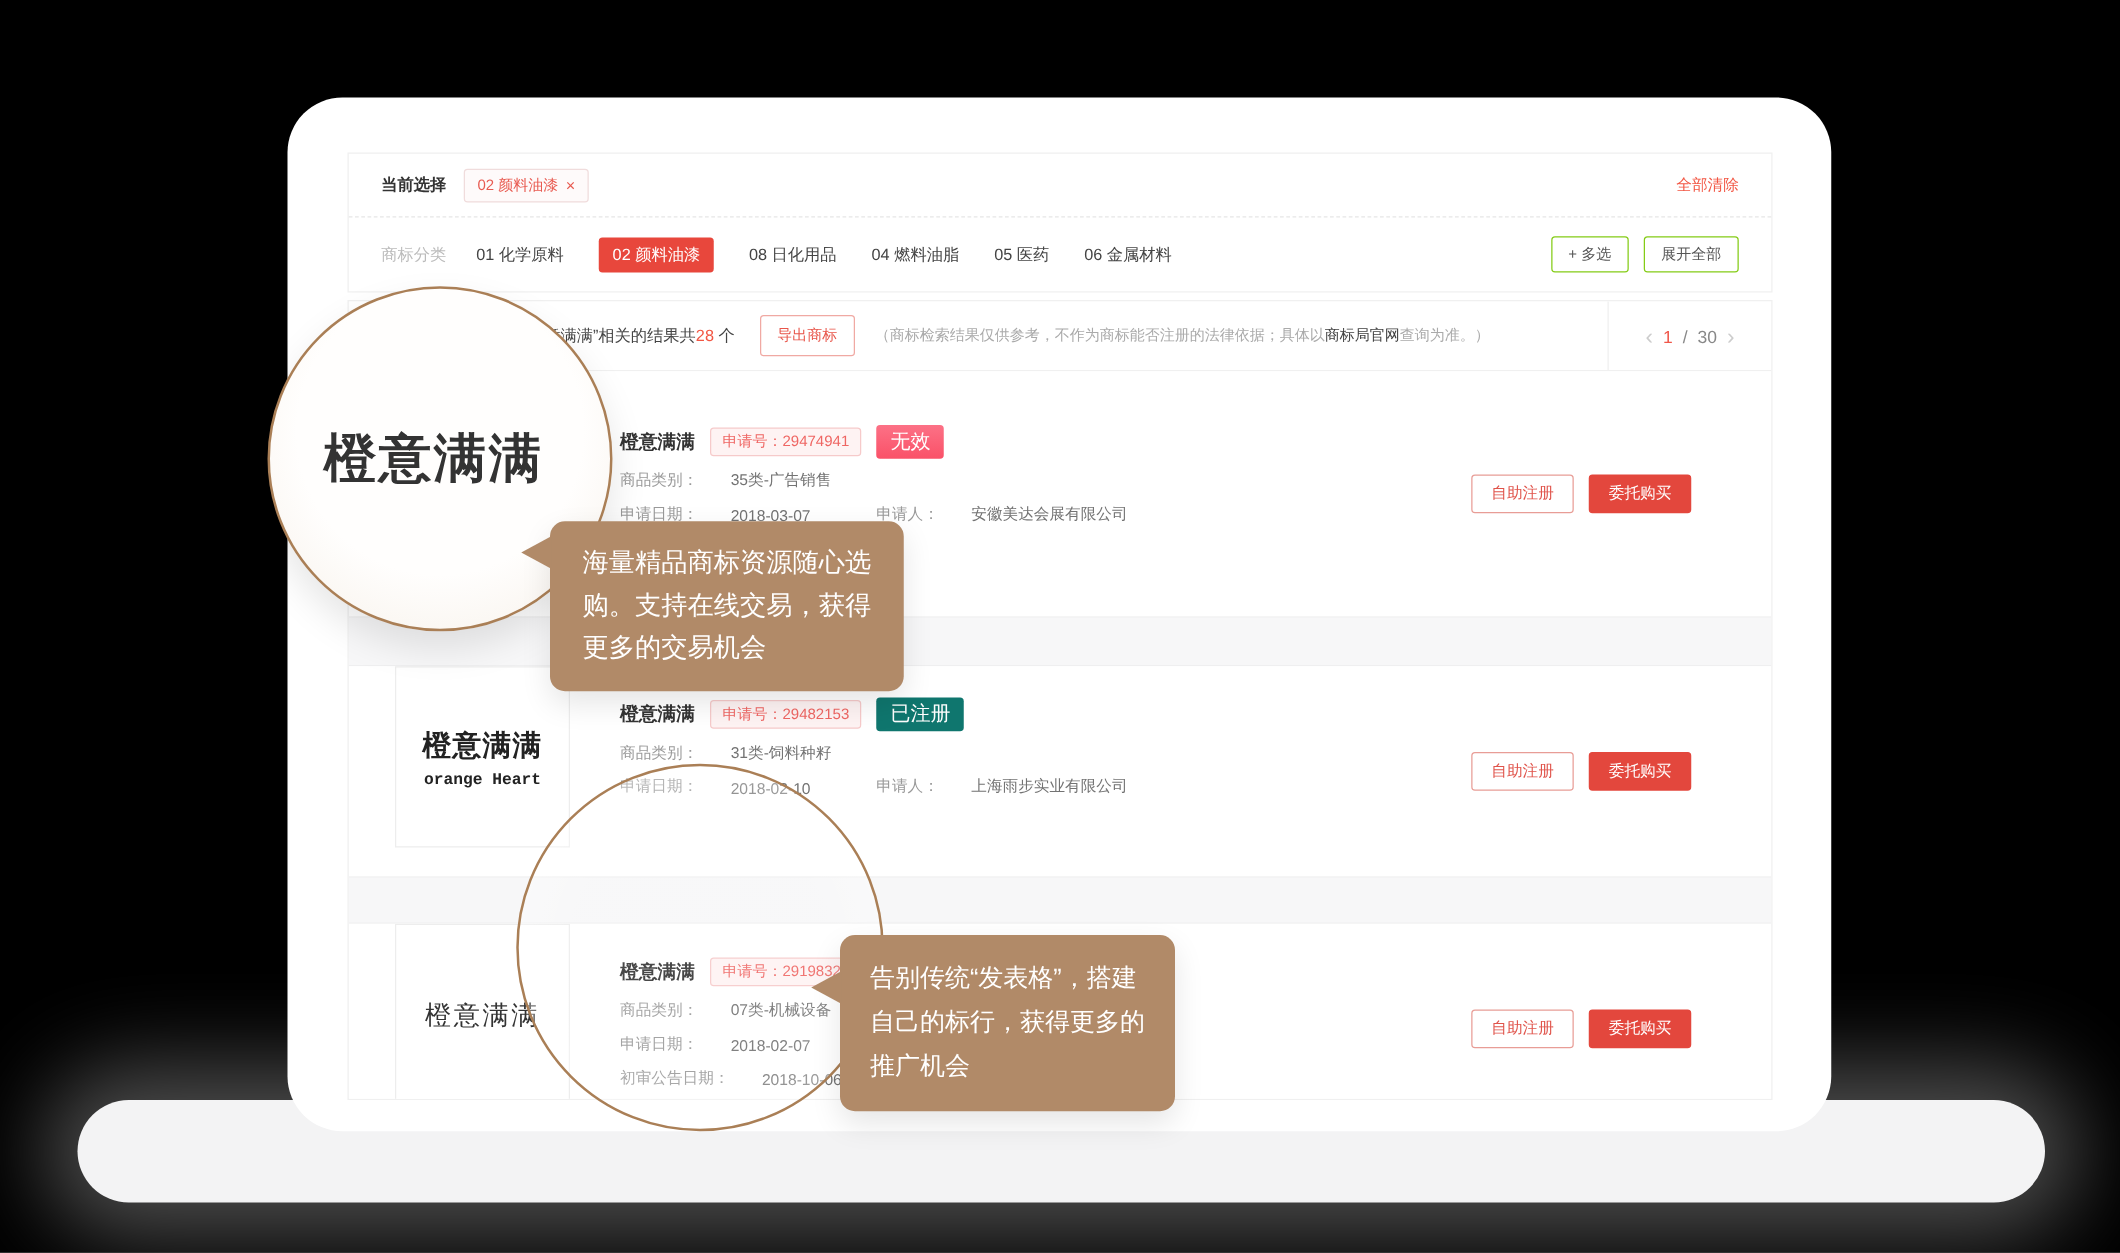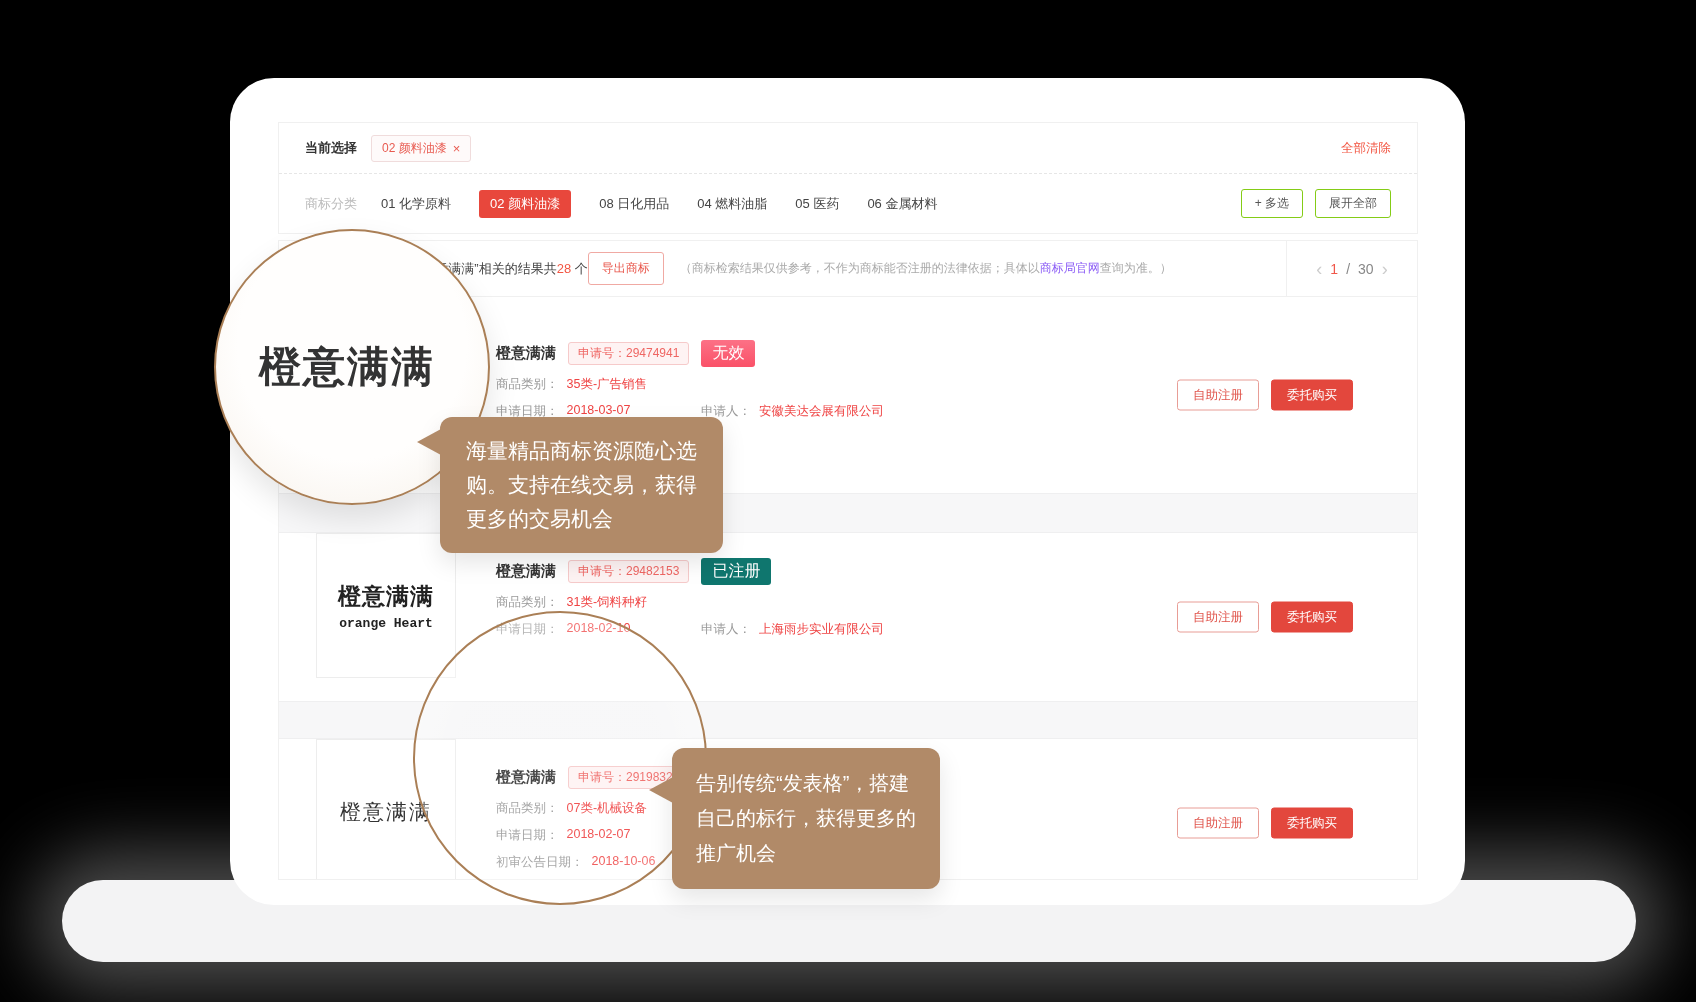--- a/index.html
+++ b/index.html
@@ -33,25 +33,25 @@
   .ghost-btn { background:#fff; border:1px solid #84cc16; color:#555; font-size:12px;
                padding:5px 13px; border-radius:3px; margin-left:12px; cursor:pointer; white-space:nowrap;
                font-family:inherit; }
   .spacer { flex:1; }
 
   .panel-results { left:48px; top:162px; width:1140px; height:640px; overflow:hidden; padding:0; }
   .results-header { height:56px; display:flex; align-items:stretch; border-bottom:1px solid #f0f0f0; }
   .rh-left { flex:1; display:flex; align-items:center; padding-left:100px; }
   .summary { font-size:13px; color:#444; white-space:nowrap; }
   .red { color:#f25643; }
-  .export-btn { background:#fff; border:1px solid #f0a9a3; color:#e8554a;
+  .export-btn { margin-left:20px; background:#fff; border:1px solid #f0a9a3; color:#e8554a;
                 font-size:12px; padding:7px 13px; border-radius:3px; cursor:pointer; white-space:nowrap;
                 font-family:inherit; }
   .disclaimer { margin-left:16px; font-size:12px; color:#aaa; white-space:nowrap; }
-  .link { color:#8b5cf6; text-decoration:none; cursor:pointer; }
+  .link { color:#404040; text-decoration:none; cursor:pointer; }
   .rh-pager { width:131px; border-left:1px solid #f0f0f0; display:flex; align-items:center;
               justify-content:center; gap:8px; font-size:14px; color:#888; }
   .pg-prev,.pg-next { color:#ccc; font-size:18px; cursor:pointer; line-height:1; }
   .pg-cur { color:#f0574a; }
 
   .row { position:relative; display:flex; padding-left:37px; background:#fff; }
   .row-1 { height:196px; }
   .row-2 { height:168px; }
   .row-3 { height:168px; }
   .gap { background:#f7f7f8; border-top:1px solid #efeff0; border-bottom:1px solid #efeff0; }
@@ -66,24 +66,24 @@
   .row-body { margin-left:40px; display:flex; flex-direction:column; }
   .pt-lg { padding-top:44px; } .pt-sm { padding-top:26px; }
   .title-line { display:flex; align-items:center; gap:12px; height:24px; margin-bottom:9px; }
   .tm-name { font-size:15px; font-weight:bold; color:#333; }
   .appno { font-size:12px; color:#ef6663; background:#fef3f3; border:1px solid #f6caca;
            border-radius:3px; padding:2px 9px; white-space:nowrap; }
   .badge { font-size:16px; border-radius:3px; padding:3px 11px; color:#fff; white-space:nowrap; }
   .badge-invalid { background:linear-gradient(180deg,#fc7186,#fa5168); }
   .badge-registered { background:#0f766e; color:#fdfdfd; }
   .field-line { display:flex; height:20px; margin-bottom:7px; font-size:12.5px; align-items:center; }
-  .cell { display:flex; align-items:flex-start; white-space:nowrap; }
+  .cell { display:flex; align-items:flex-end; white-space:nowrap; }
   .c1 { width:205px; }
   .fl { color:#9a9a9a; margin-right:8px; }
-  .fv { color:#ef4444; }
+  .fv { color:#737373;margin-left:18px; }
 
   .row-actions { position:absolute; right:64px; top:50%; transform:translateY(-50%);
                  display:flex; gap:12px; }
   .btn-outline { background:#fff; border:1px solid #e89d96; color:#e0544b; font-size:12.5px;
                  padding:6px 15px; border-radius:3px; cursor:pointer; white-space:nowrap; font-family:inherit; }
   .btn-solid { background:#e3473d; border:1px solid #e3473d; color:#fff; font-size:12.5px;
                padding:6px 15px; border-radius:3px; cursor:pointer; white-space:nowrap; font-family:inherit; }
 
   
   .circle { position:absolute; border-radius:50%; border:2px solid #aa7f56; }

